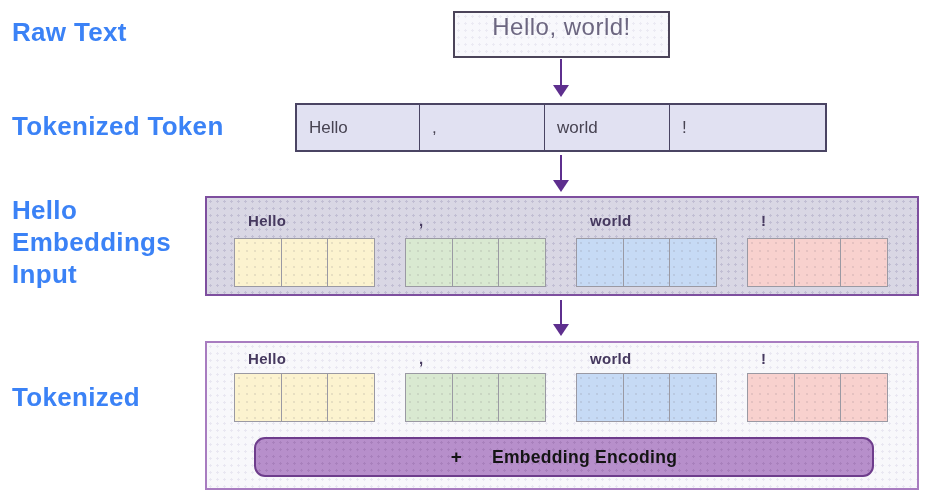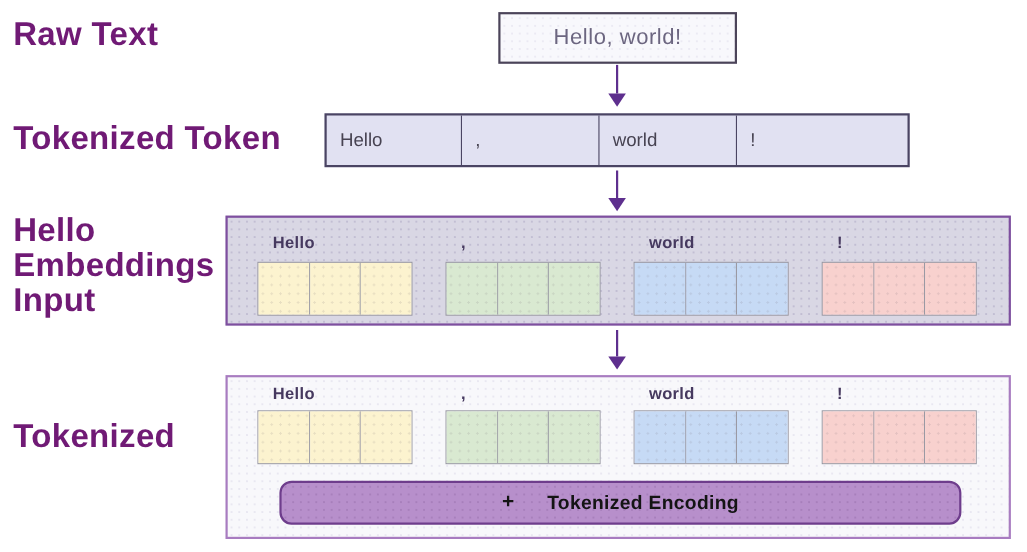--- a/index.html
+++ b/index.html
@@ -3,22 +3,22 @@
 <meta charset="utf-8">
 <style>
   html,body { margin:0; padding:0; background:#ffffff; }
   .canvas {
     position:relative; width:934px; height:502px; background:#ffffff;
     font-family:"Liberation Sans", sans-serif; overflow:hidden;
   }
 
   
   .side-label {
-    position:absolute; left:12px; color:#701a75; font-weight:bold;
-    font-size:30px; line-height:32px; letter-spacing:0.3px;
+    position:absolute; left:12px; color:#3b82f6; font-weight:bold;
+    font-size:26px; line-height:32px; letter-spacing:0.3px;
   }
 
   
   .dots-lav {
     background-color:#d9d7e4;
     background-image:radial-gradient(rgba(110,100,150,0.22) 1px, transparent 1.2px);
     background-size:7px 7px;
   }
   .dots-light {
     background-color:#f8f8fb;
@@ -26,22 +26,22 @@
     background-size:7px 7px;
   }
 
   
   .raw-box {
     position:absolute; left:453px; top:11px; width:217px; height:47px;
     box-sizing:border-box; border:2px solid #4b4459;
     background-color:#f8f8fc;
     background-image:radial-gradient(rgba(140,130,180,0.12) 1px, transparent 1.2px);
     background-size:7px 7px;
-    display:flex; align-items:center; justify-content:center;
-    font-size:20px; color:#6c6680; letter-spacing:0.5px;
+    display:flex; align-items:flex-start; justify-content:center;
+    font-size:24px; color:#6c6680; letter-spacing:0.5px;
   }
 
   
   .arrow { position:absolute; width:16px; display:flex; flex-direction:column; align-items:center; }
   .arrow .shaft { width:2px; flex:1; background:#5e2f8e; }
   .arrow .head {
     width:0; height:0;
     border-left:8px solid transparent; border-right:8px solid transparent;
     border-top:12px solid #5e2f8e;
   }
@@ -218,17 +218,17 @@
         <div class="cellrow">
           <div class="cell" style="background-color: rgb(248, 209, 206);"></div>
           <div class="cell" style="background-color: rgb(248, 209, 206);"></div>
           <div class="cell" style="background-color: rgb(248, 209, 206);"></div>
         </div>
       </div>
     </div>
 
     <div class="pos-bar">
       <span class="pos-plus">+</span>
-      <span class="pos-label">Tokenized Encoding</span>
+      <span class="pos-label">Embedding Encoding</span>
     </div>
   </div>
 
 </div>
 
 </body></html>

